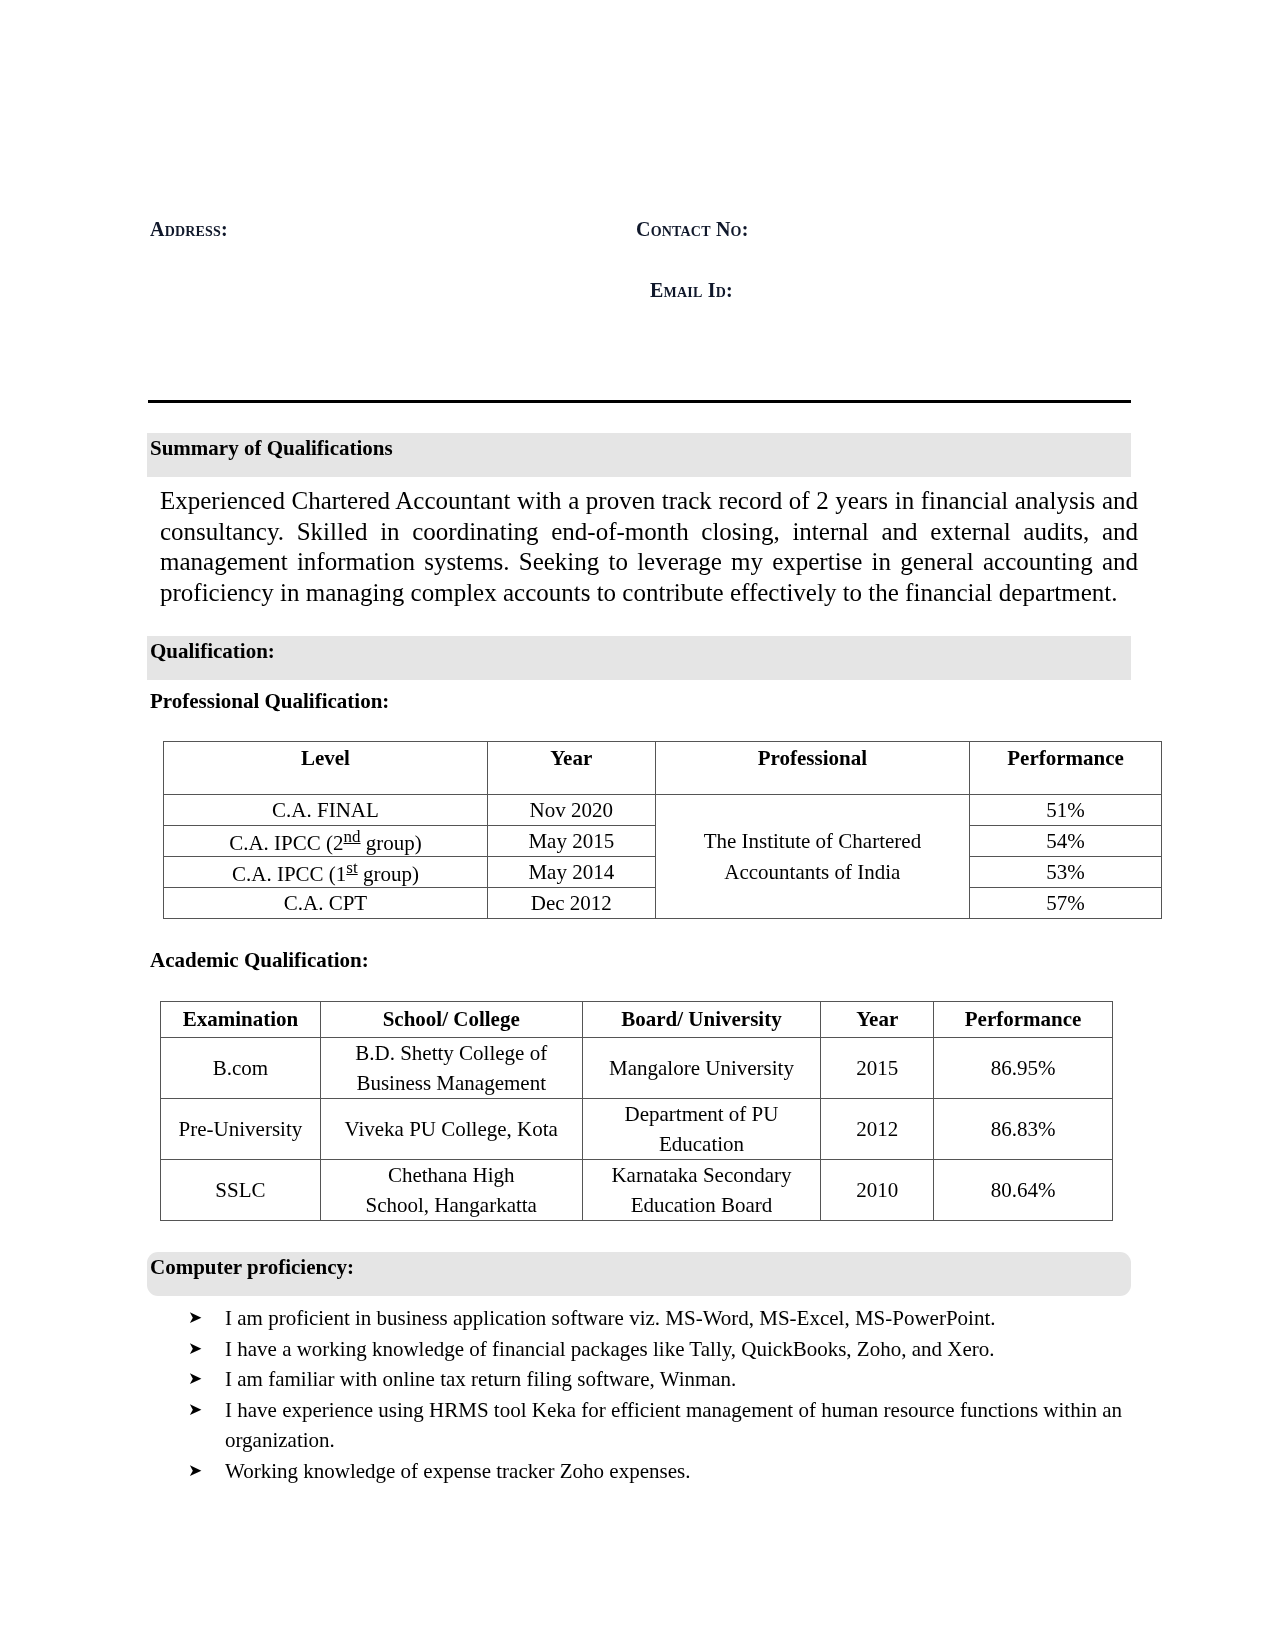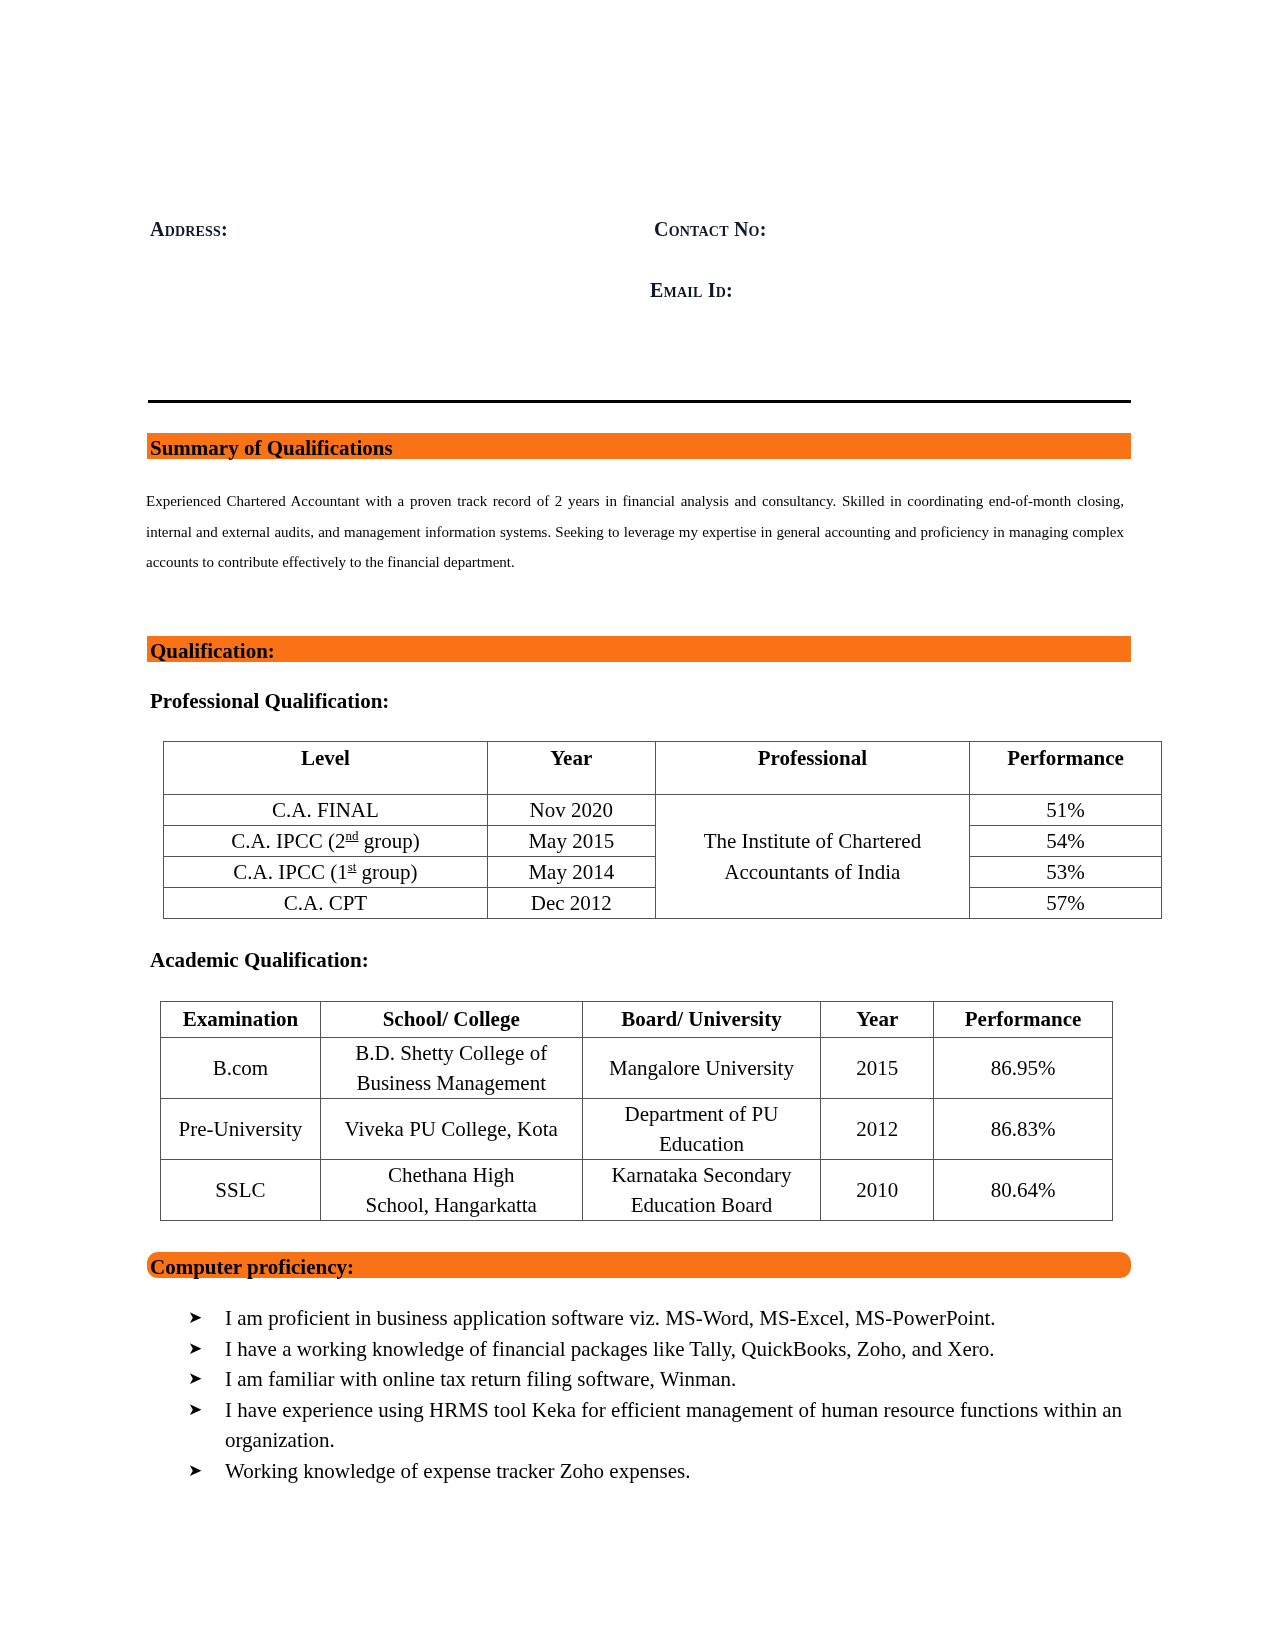--- a/index.html
+++ b/index.html
@@ -1,41 +1,41 @@
 <!DOCTYPE html>
 <html><head>
 <meta charset="utf-8">
 <style>
   html, body { margin:0; padding:0; background:#fff; }
   body { width:1275px; height:1650px; position:relative; font-family:"Liberation Serif", serif; color:#000; overflow:hidden; }
   .label-red { position:absolute; color:#0f172a; font-weight:bold; font-size:20px; font-variant:small-caps; letter-spacing:0.2px; }
   .rule { position:absolute; left:148px; top:400px; width:983px; height:3px; background:#000; }
-  .section-bar { position:absolute; left:147px; width:984px; height:26px; background:#f97316; }
+  .section-bar { position:absolute; left:147px; width:984px; height:44px; background:#e5e5e5; }
   .section-bar span { position:absolute; left:3px; top:3px; font-weight:bold; font-size:21px; }
   .subhead { position:absolute; left:150px; font-weight:bold; font-size:21px; }
-  .para { position:absolute; left:146px; top:486px; width:978px; font-size:15px; line-height:30.5px; text-align:justify; }
+  .para { position:absolute; left:160px; top:486px; width:978px; font-size:25px; line-height:30.5px; text-align:justify; }
   table { position:absolute; border-collapse:collapse; font-size:21px; }
   td, th { border:1.5px solid #555; text-align:center; padding:0; }
   th { font-weight:bold; }
   .prof { left:163px; top:741px; width:999px; }
   .prof th { height:48px; vertical-align:top; padding-top:4px; }
   .prof td { height:30px; }
   .acad { left:160px; top:1001px; width:953px; }
   .acad th { height:35px; }
   .acad td { height:60px; line-height:30px; }
-  sup { font-size:13px;text-decoration:underline; }
+  sup { font-size:17px;text-decoration:underline; }
   ul.bullets { position:absolute; left:185px; top:1303px; margin:0; padding:0; list-style:none; width:940px; font-size:21px; line-height:30.5px; }
   ul.bullets li { position:relative; padding-left:40px; }
   ul.bullets li .arrow { position:absolute; left:3px; top:0; font-size:17px; }
 </style>
 </head>
 <body>
 
 <div class="label-red" style="left:150px; top:218px;">Address:</div>
-<div class="label-red" style="left:654px; top:218px;">Contact No:</div>
+<div class="label-red" style="left:636px; top:218px;">Contact No:</div>
 <div class="label-red" style="left:650px; top:279px;">Email Id:</div>
 
 <div class="rule"></div>
 
 <div class="section-bar" style="top:433px;">
   <span>Summary of Qualifications</span>
 </div>
 <div class="para">Experienced Chartered Accountant with a proven track record of 2 years in financial analysis and consultancy. Skilled in coordinating end-of-month closing, internal and external audits, and management information systems. Seeking to leverage my expertise in general accounting and proficiency in managing complex accounts to contribute effectively to the financial department.</div>
 
 <div class="section-bar" style="top:636px;">

